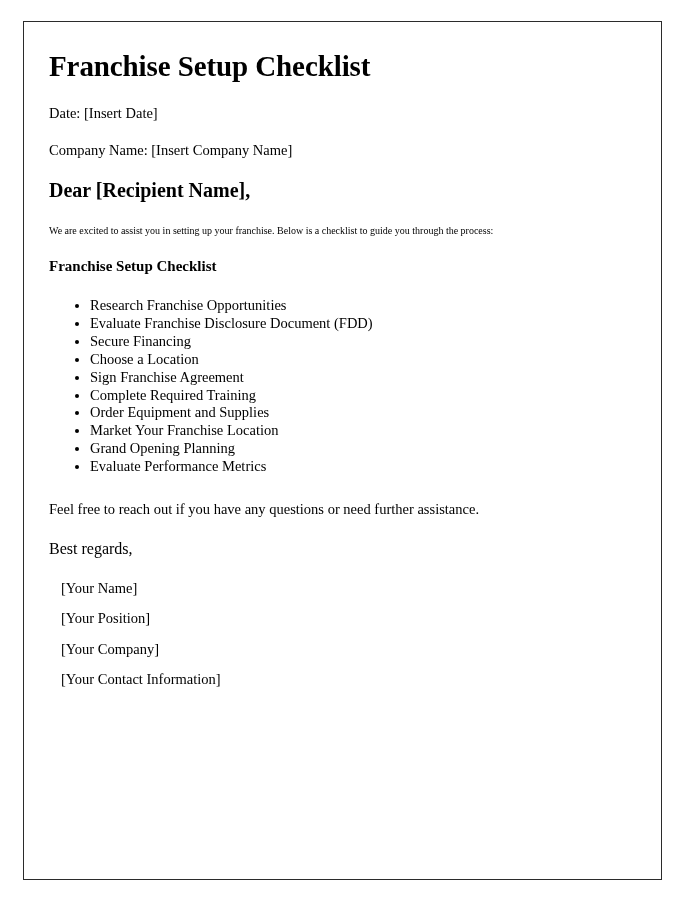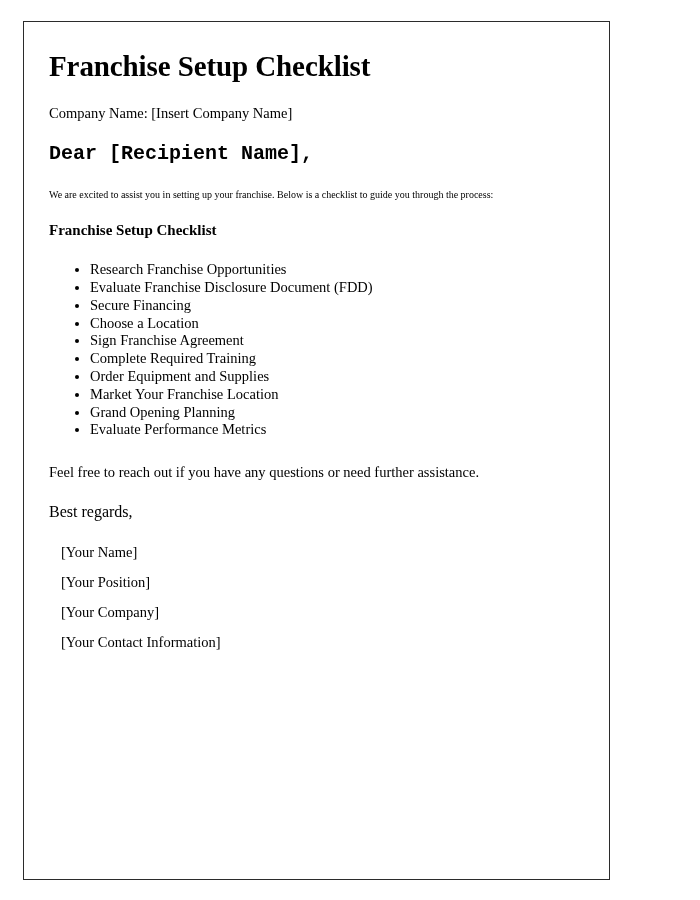--- a/index.html
+++ b/index.html
@@ -12,21 +12,21 @@
     height: 900px;
     font-family: "Liberation Serif", "DejaVu Serif", serif;
     color: #000000;
     overflow: hidden;
   }
 
   .page-sheet {
     position: absolute;
     left: 23px;
     top: 21px;
-    width: 587px;
+    width: 639px;
     height: 859px;
     box-sizing: border-box;
     border: 1px solid #2b2b2b;
     background: #ffffff;
   }
 
   .page-inner {
     padding: 28px 26px 0 25px;
   }
 
@@ -42,21 +42,20 @@
     font-size: 14.5px;
     line-height: 1.2;
     margin: 0 0 19px 0;
   }
 
   .salutation {
     font-size: 20px;
     font-weight: bold;
     line-height: 1.2;
     margin: 12px 0 22px 0;
-    font-family: Liberation Mono, monospace;
   }
 
   .body-paragraph {
     font-size: 10px;
     line-height: 1.33;
     margin: 0 0 20px 0;
     max-width: 592px;
   }
 
   .section-heading {
@@ -100,20 +99,21 @@
 </style>
 </head>
 <body>
 
 <div class="page-sheet">
   <div class="page-inner">
 
     <h1 class="doc-title">Franchise Setup Checklist</h1>
 
     <div>
+      <p class="meta-line">Date: [Insert Date]</p>
       <p class="meta-line">Company Name: [Insert Company Name]</p>
     </div>
 
     <h2 class="salutation">Dear [Recipient Name],</h2>
 
     <p class="body-paragraph">We are excited to assist you in setting up your franchise. Below is a checklist to guide you through the process:</p>
 
     <h3 class="section-heading">Franchise Setup Checklist</h3>
 
     <ul class="checklist">

